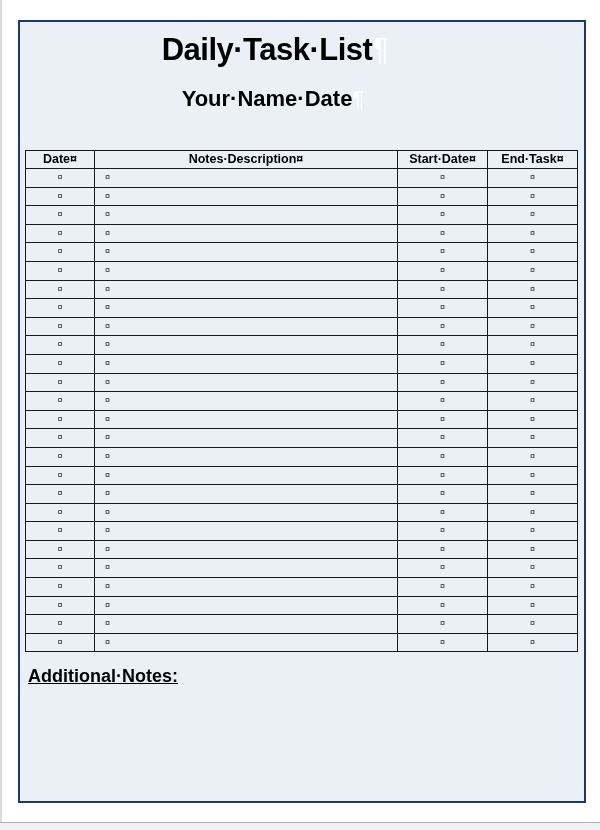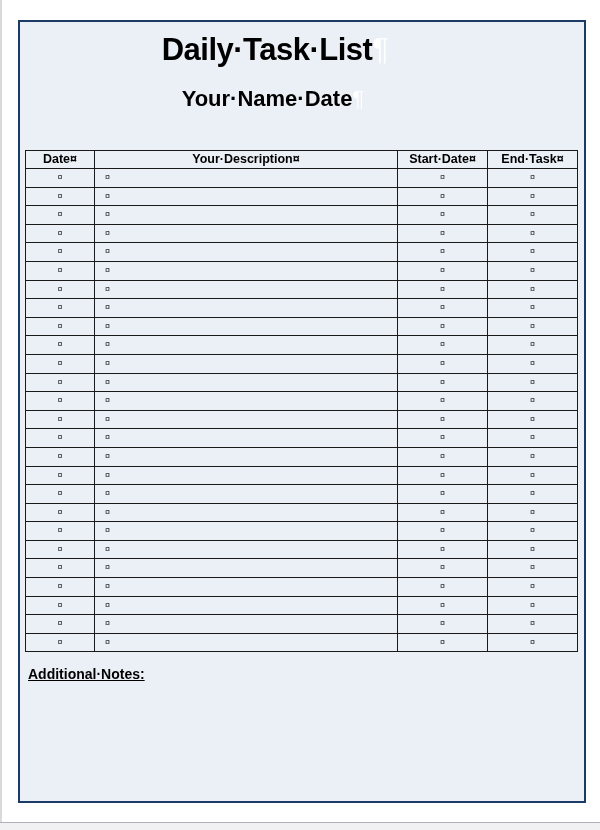--- a/index.html
+++ b/index.html
@@ -44,21 +44,21 @@
     height:17px;font-size:12.5px;font-weight:bold;text-align:center;
     line-height:17px;white-space:nowrap;
   }
   table.task-table td{
     height:17.6px;font-size:9px;line-height:17.6px;color:#222;
     text-align:center;vertical-align:middle;
   }
   table.task-table td.col-task{text-align:left;padding-left:10px;}
   .notes-label{
     position:absolute;left:8px;top:644px;
-    font-size:14px;font-weight:bold;text-decoration:underline;
+    font-size:18px;font-weight:bold;text-decoration:underline;
     white-space:nowrap;
   }
   .notes-line{
     position:absolute;left:10px;height:15px;width:531px;
     font-size:15px;line-height:15px;white-space:pre;overflow:hidden;
     color:#111;letter-spacing:0;
   }
 </style>
 </head>
 <body style="--page-bg: #ffffff; --panel-bg: #eaf0f6; --panel-border: #1c3a66; --table-border: #1a1a1a; --text: #000000;">
@@ -75,21 +75,21 @@
   <table class="task-table">
     <colgroup>
       <col style="width:69px">
       <col style="width:303px">
       <col style="width:90px">
       <col style="width:90px">
     </colgroup>
     <thead>
       <tr id="task-table-head">
           <th>Date¤</th>
-          <th>Your·Description¤</th>
+          <th>Notes·Description¤</th>
           <th>Start·Date¤</th>
           <th>End·Task¤</th>
         </tr>
     </thead>
     <tbody id="task-table-body">
         <tr>
           <td>¤</td>
           <td class="col-task">¤</td>
           <td>¤</td>
           <td>¤</td>

